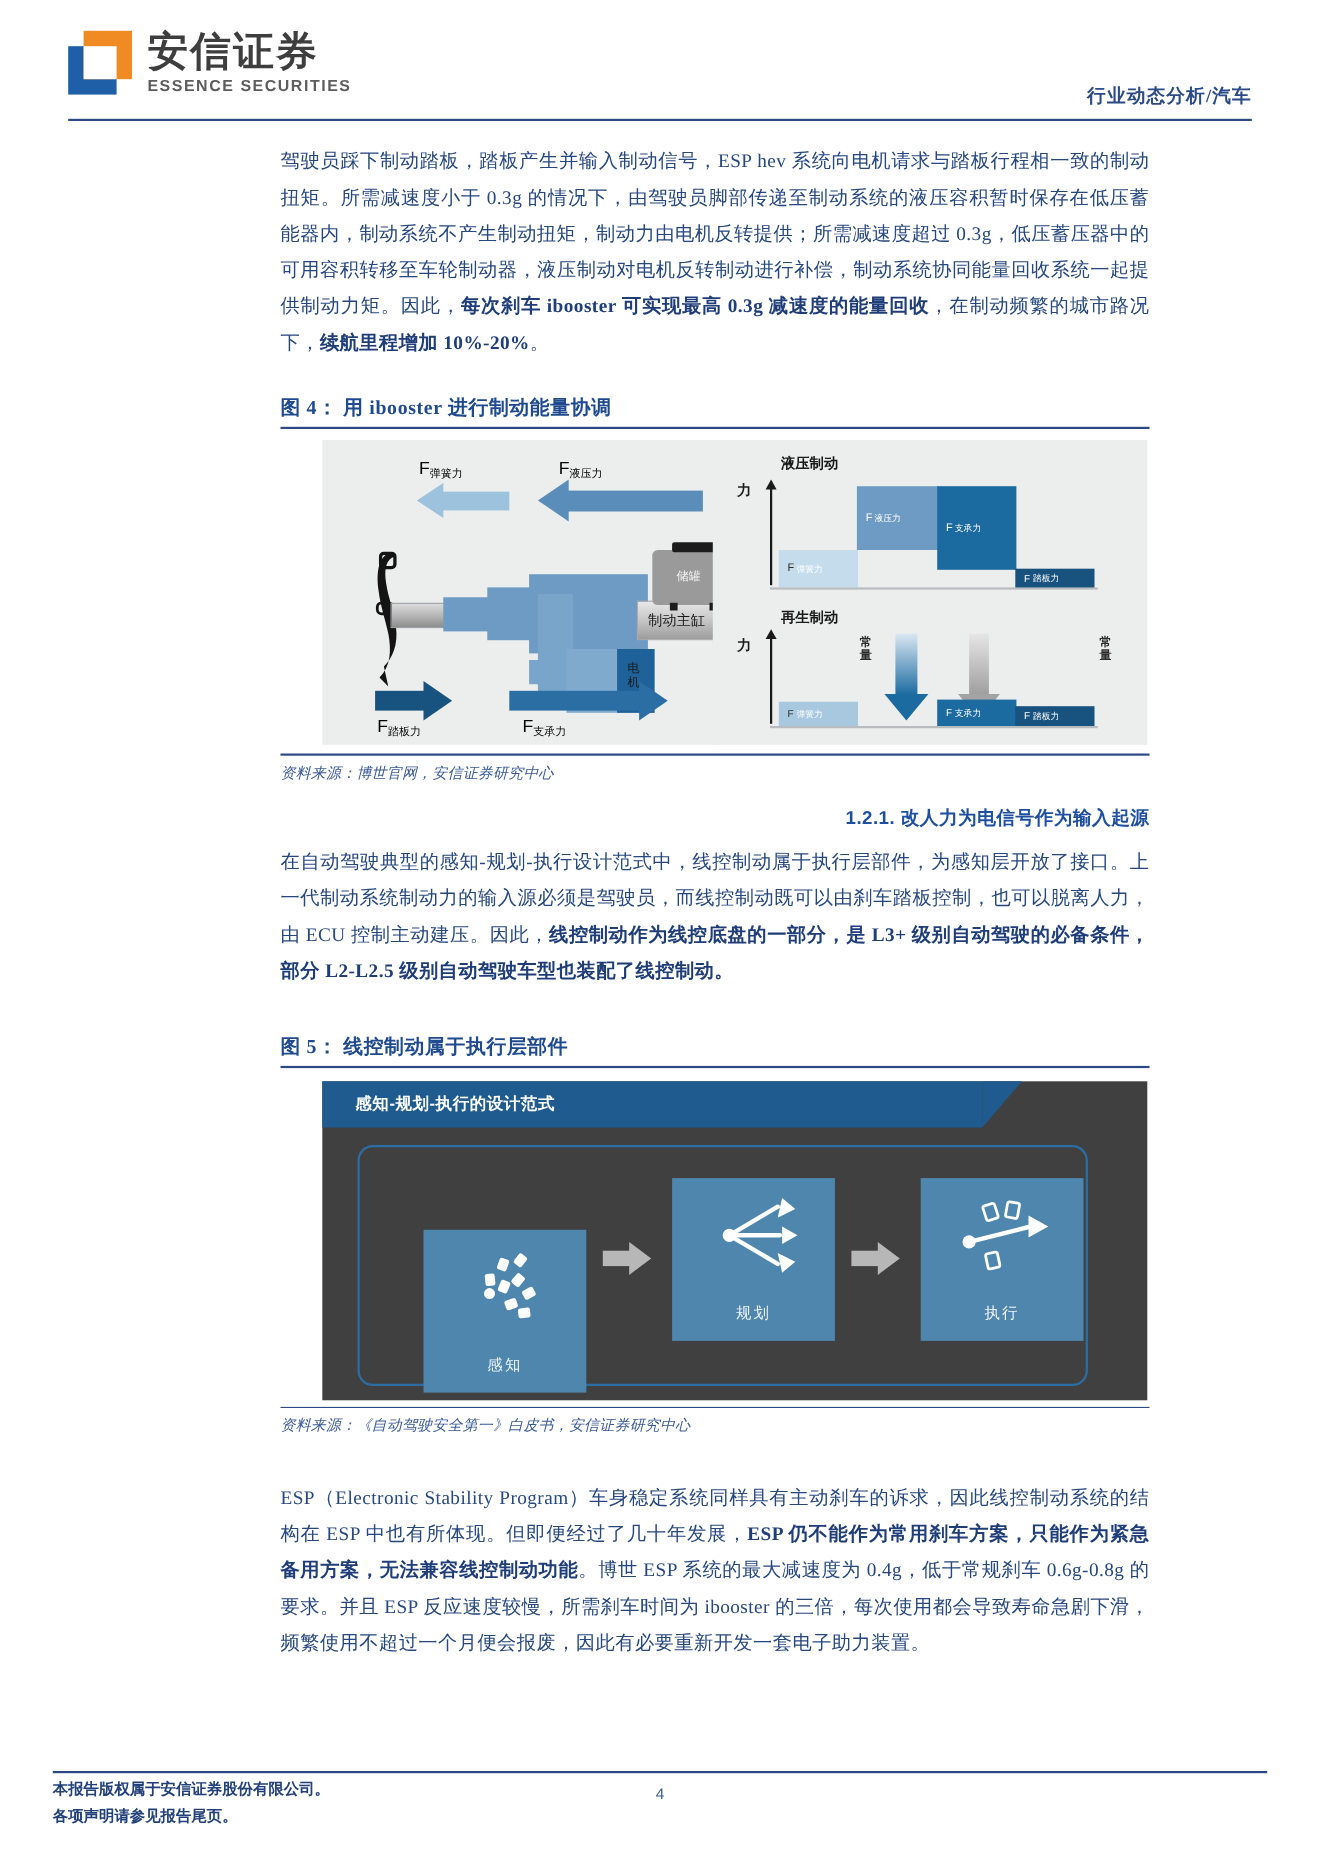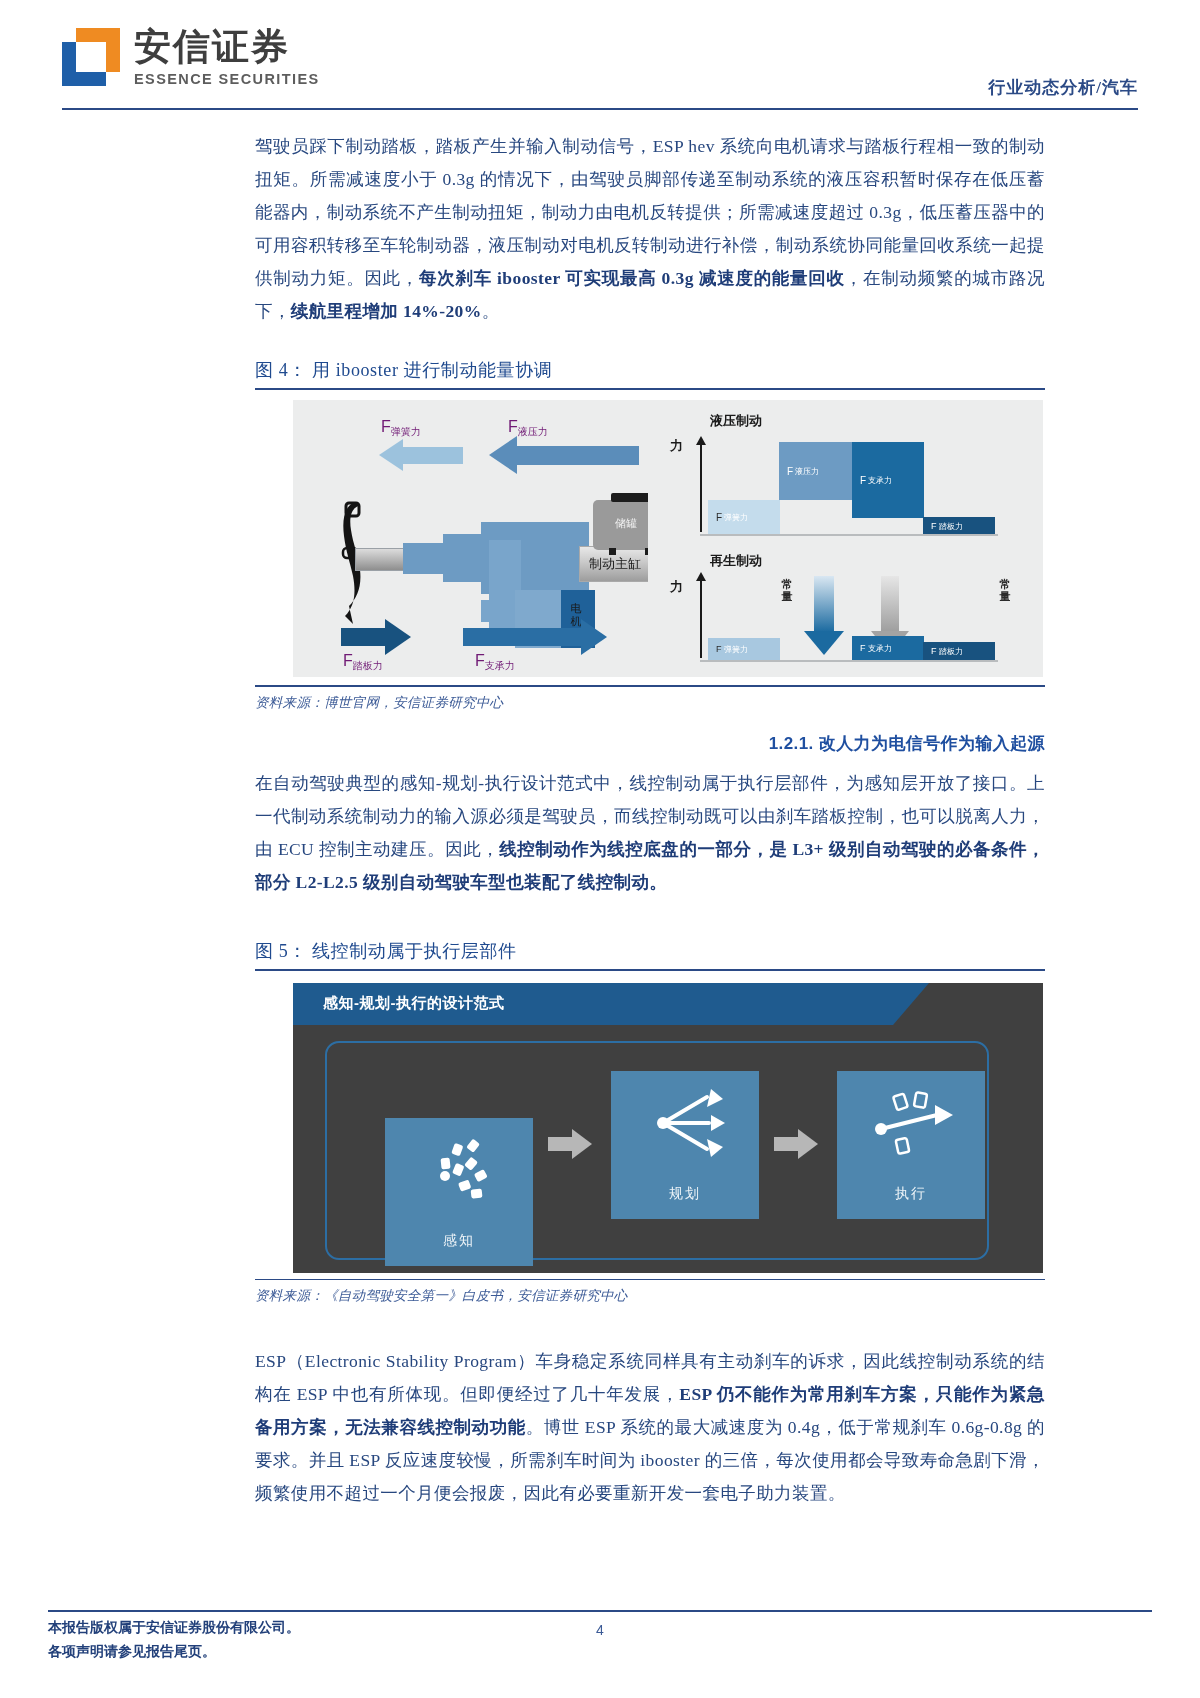--- a/index.html
+++ b/index.html
@@ -34,21 +34,21 @@
     line-height:33px;
     text-align:justify;
     text-justify:inter-ideograph;
     color:#27477f;
     letter-spacing:0.4px;
   }
   p.para b{font-weight:700;color:#1f3d78;}
 
   
   .fig-cap{
-    font-size:18px;font-weight:400;color:#1f4a8f;
+    font-size:18px;font-weight:700;color:#1f4a8f;
     letter-spacing:0.6px;
     padding-bottom:6px;
   }
   .fig-rule{height:2px;background:#2b4a86;width:790px;}
 
   .fig-src{
     font-size:13.5px;color:#3b5a96;font-style:italic;
     letter-spacing:0.3px;
   }
   .src-rule{height:1.5px;background:#2b4a86;width:790px;margin-bottom:7px;}
@@ -63,21 +63,21 @@
     margin:0;font-size:17px;font-weight:700;color:#1f4fa0;
     font-family:"Liberation Sans","DejaVu Sans",sans-serif;
     letter-spacing:0.4px;
   }
 
   
   .fig4{position:relative;width:750px;height:277px;margin-left:38px;background:#eceded;overflow:hidden;}
   .f4-left{position:absolute;left:0;top:0;width:355px;height:277px;}
   .f4-right{position:absolute;left:355px;top:0;width:395px;height:277px;background:#eceded;}
 
-  .flabel{position:absolute;font-family:"Liberation Sans","DejaVu Sans",sans-serif;color:#701a75;white-space:nowrap;}
+  .flabel{position:absolute;font-family:"Liberation Sans","DejaVu Sans",sans-serif;color:#000000;white-space:nowrap;}
   .flabel .big{font-size:16px;}
   .flabel .sub{font-size:10px;vertical-align:-3px;}
 
   
   .pedal{position:absolute;left:42px;top:100px;width:30px;height:110px;}
 
   
   .rod{position:absolute;left:62px;top:148px;width:52px;height:21px;background:linear-gradient(180deg,#dcdcdc,#b6b6b6,#8e8e8e);border:1px solid #9aa0a6;}
   .seg1{position:absolute;left:110px;top:143px;width:44px;height:31px;background:#6d9bc3;}
   .seg2{position:absolute;left:150px;top:134px;width:42px;height:48px;background:#6d9bc3;}
@@ -139,21 +139,21 @@
         <div class="logo-cn">安信证券</div>
         <div class="logo-en">ESSENCE SECURITIES</div>
       </div>
     </div>
     <div class="header-right">行业动态分析/汽车</div>
     <div class="header-rule"></div>
   </div>
 
   <div class="content">
 
-    <p class="para" style="margin-bottom:30px;"><span>驾驶员踩下制动踏板，踏板产生并输入制动信号，ESP hev 系统向电机请求与踏板行程相一致的制动扭矩。所需减速度小于 0.3g 的情况下，由驾驶员脚部传递至制动系统的液压容积暂时保存在低压蓄能器内，制动系统不产生制动扭矩，制动力由电机反转提供；所需减速度超过 0.3g，低压蓄压器中的可用容积转移至车轮制动器，液压制动对电机反转制动进行补偿，制动系统协同能量回收系统一起提供制动力矩。因此，</span><b>每次刹车 ibooster 可实现最高 0.3g 减速度的能量回收</b><span>，在制动频繁的城市路况下，</span><b>续航里程增加 14%-20%</b><span>。</span></p>
+    <p class="para" style="margin-bottom:30px;"><span>驾驶员踩下制动踏板，踏板产生并输入制动信号，ESP hev 系统向电机请求与踏板行程相一致的制动扭矩。所需减速度小于 0.3g 的情况下，由驾驶员脚部传递至制动系统的液压容积暂时保存在低压蓄能器内，制动系统不产生制动扭矩，制动力由电机反转提供；所需减速度超过 0.3g，低压蓄压器中的可用容积转移至车轮制动器，液压制动对电机反转制动进行补偿，制动系统协同能量回收系统一起提供制动力矩。因此，</span><b>每次刹车 ibooster 可实现最高 0.3g 减速度的能量回收</b><span>，在制动频繁的城市路况下，</span><b>续航里程增加 10%-20%</b><span>。</span></p>
 
     <div class="fig-cap">图 4： 用 ibooster 进行制动能量协调</div>
     <div class="fig-rule" style="margin-bottom:10px;"></div>
 
     <div class="fig4">
 
       <div class="f4-left">
 
         <div class="flabel" style="left:88px;top:18px;">
           <span class="big">F</span><span class="sub">弹簧力</span>

